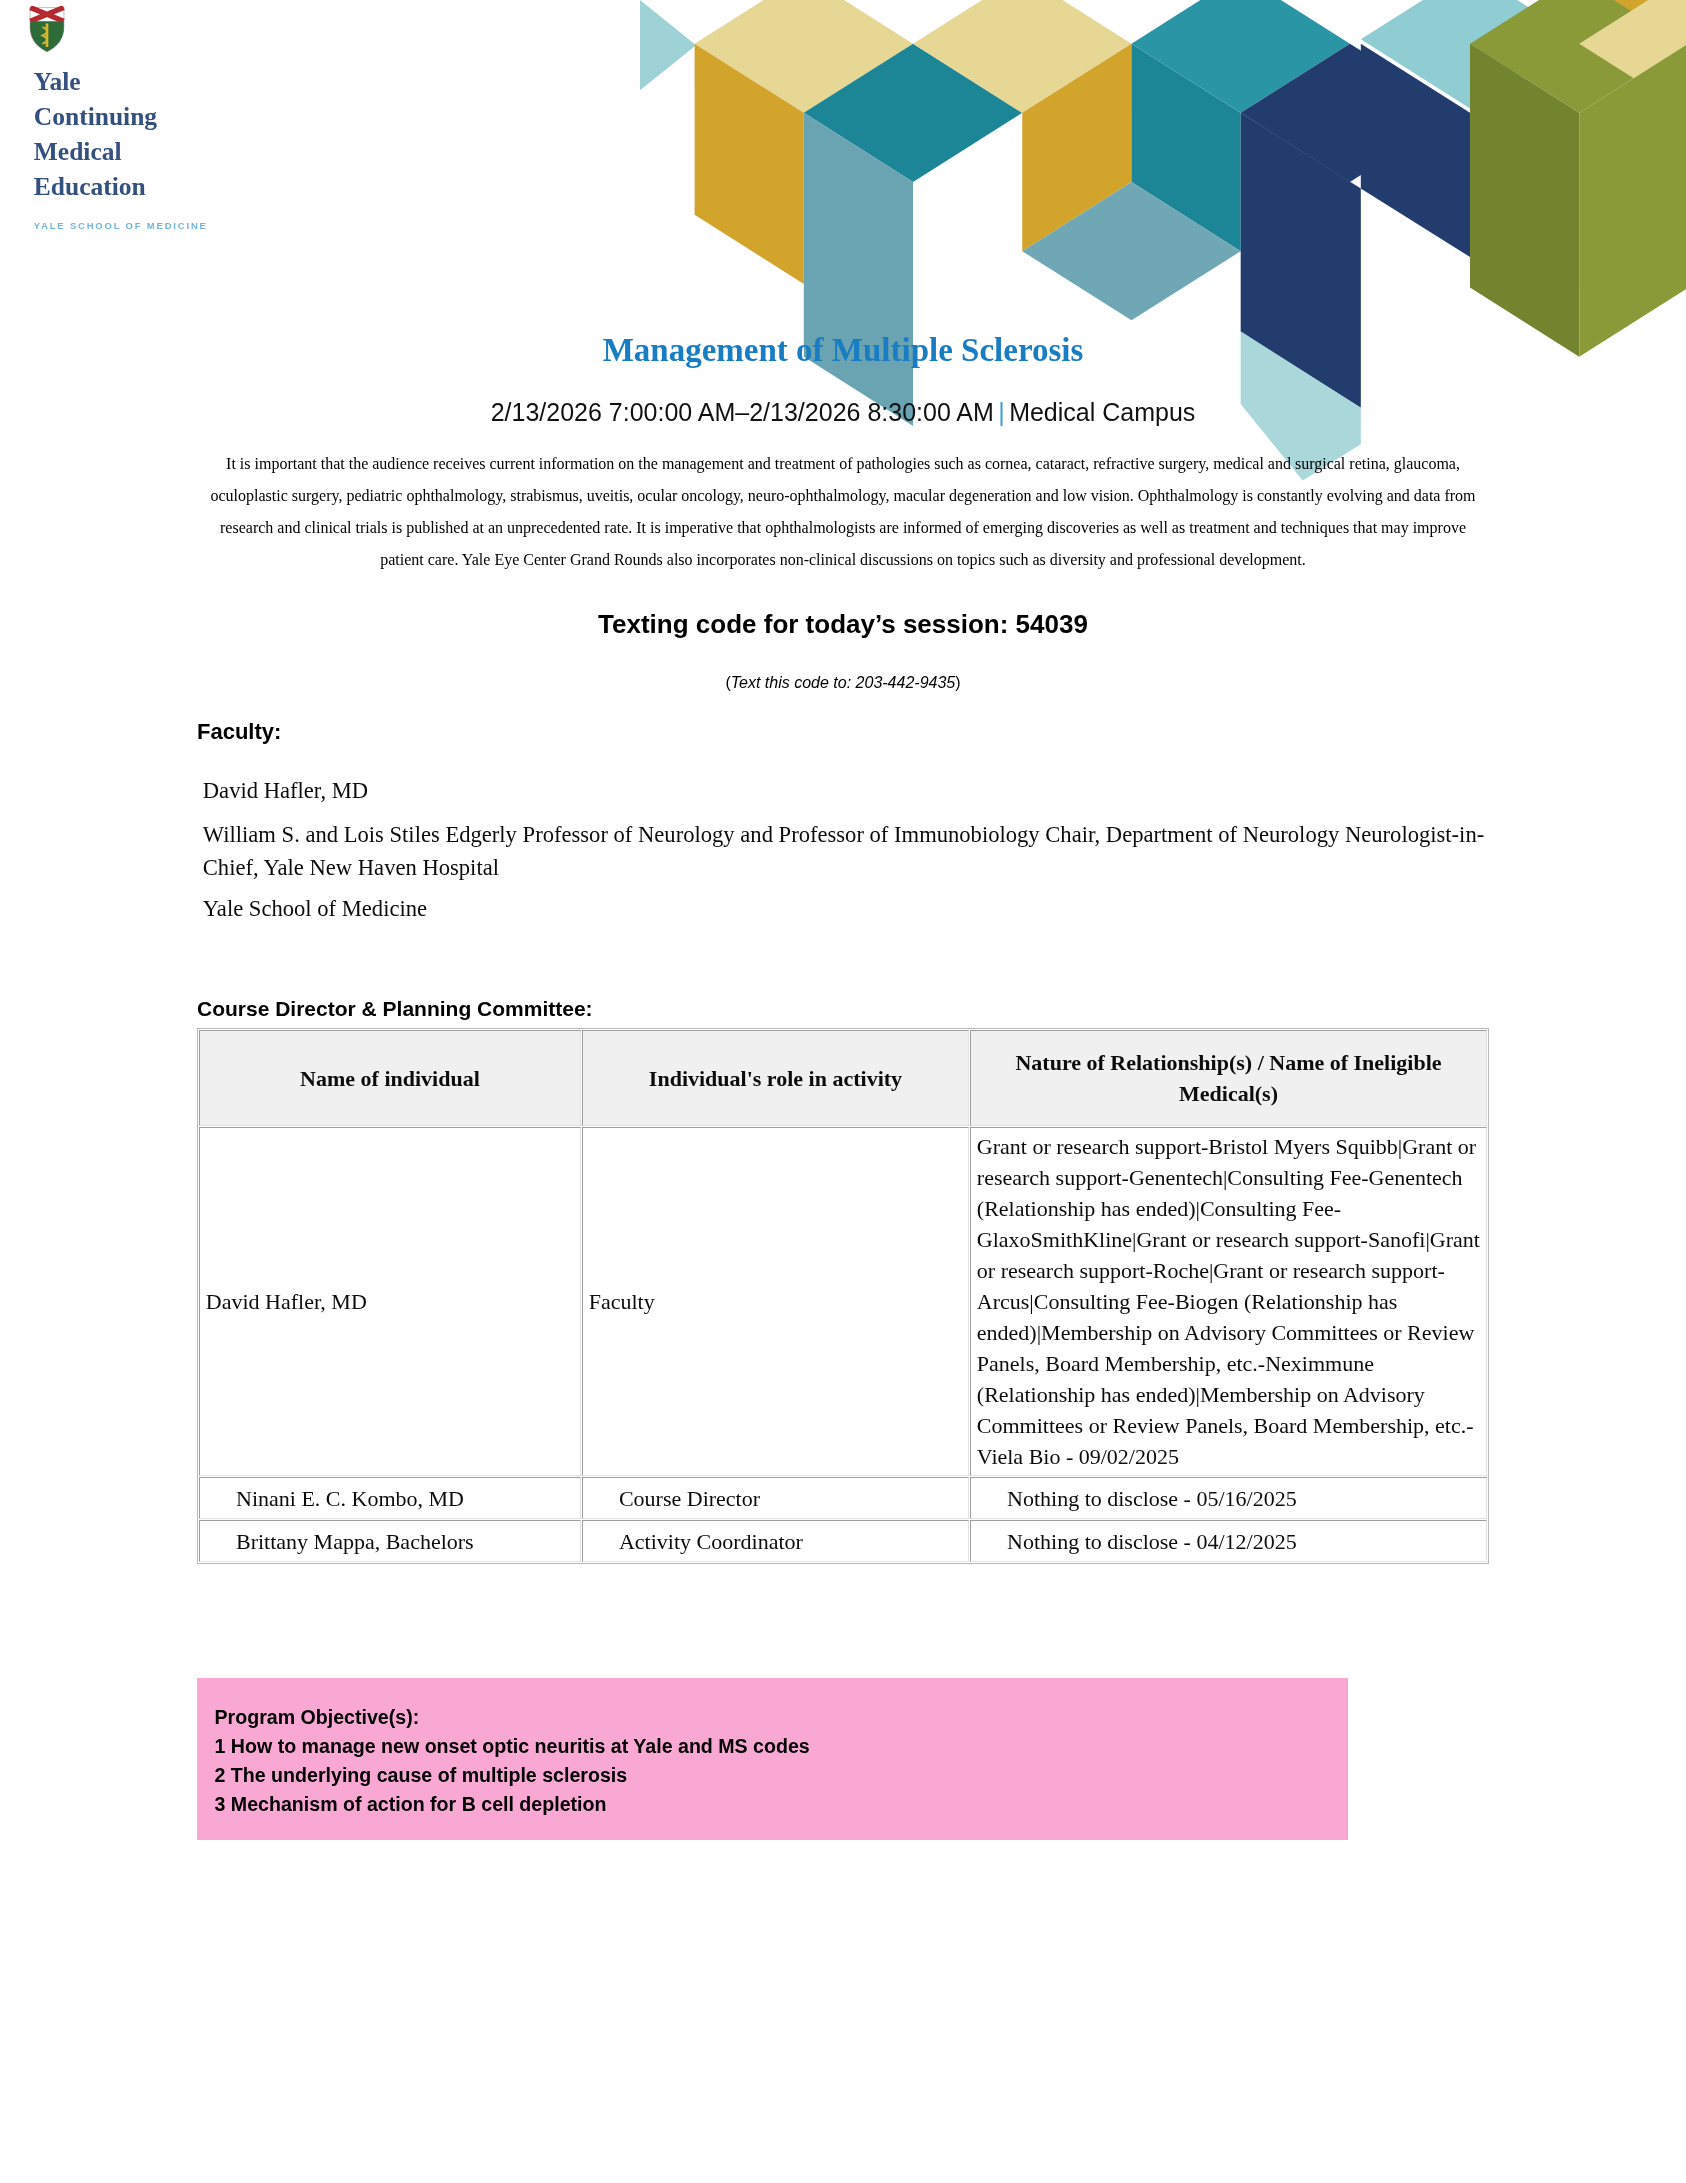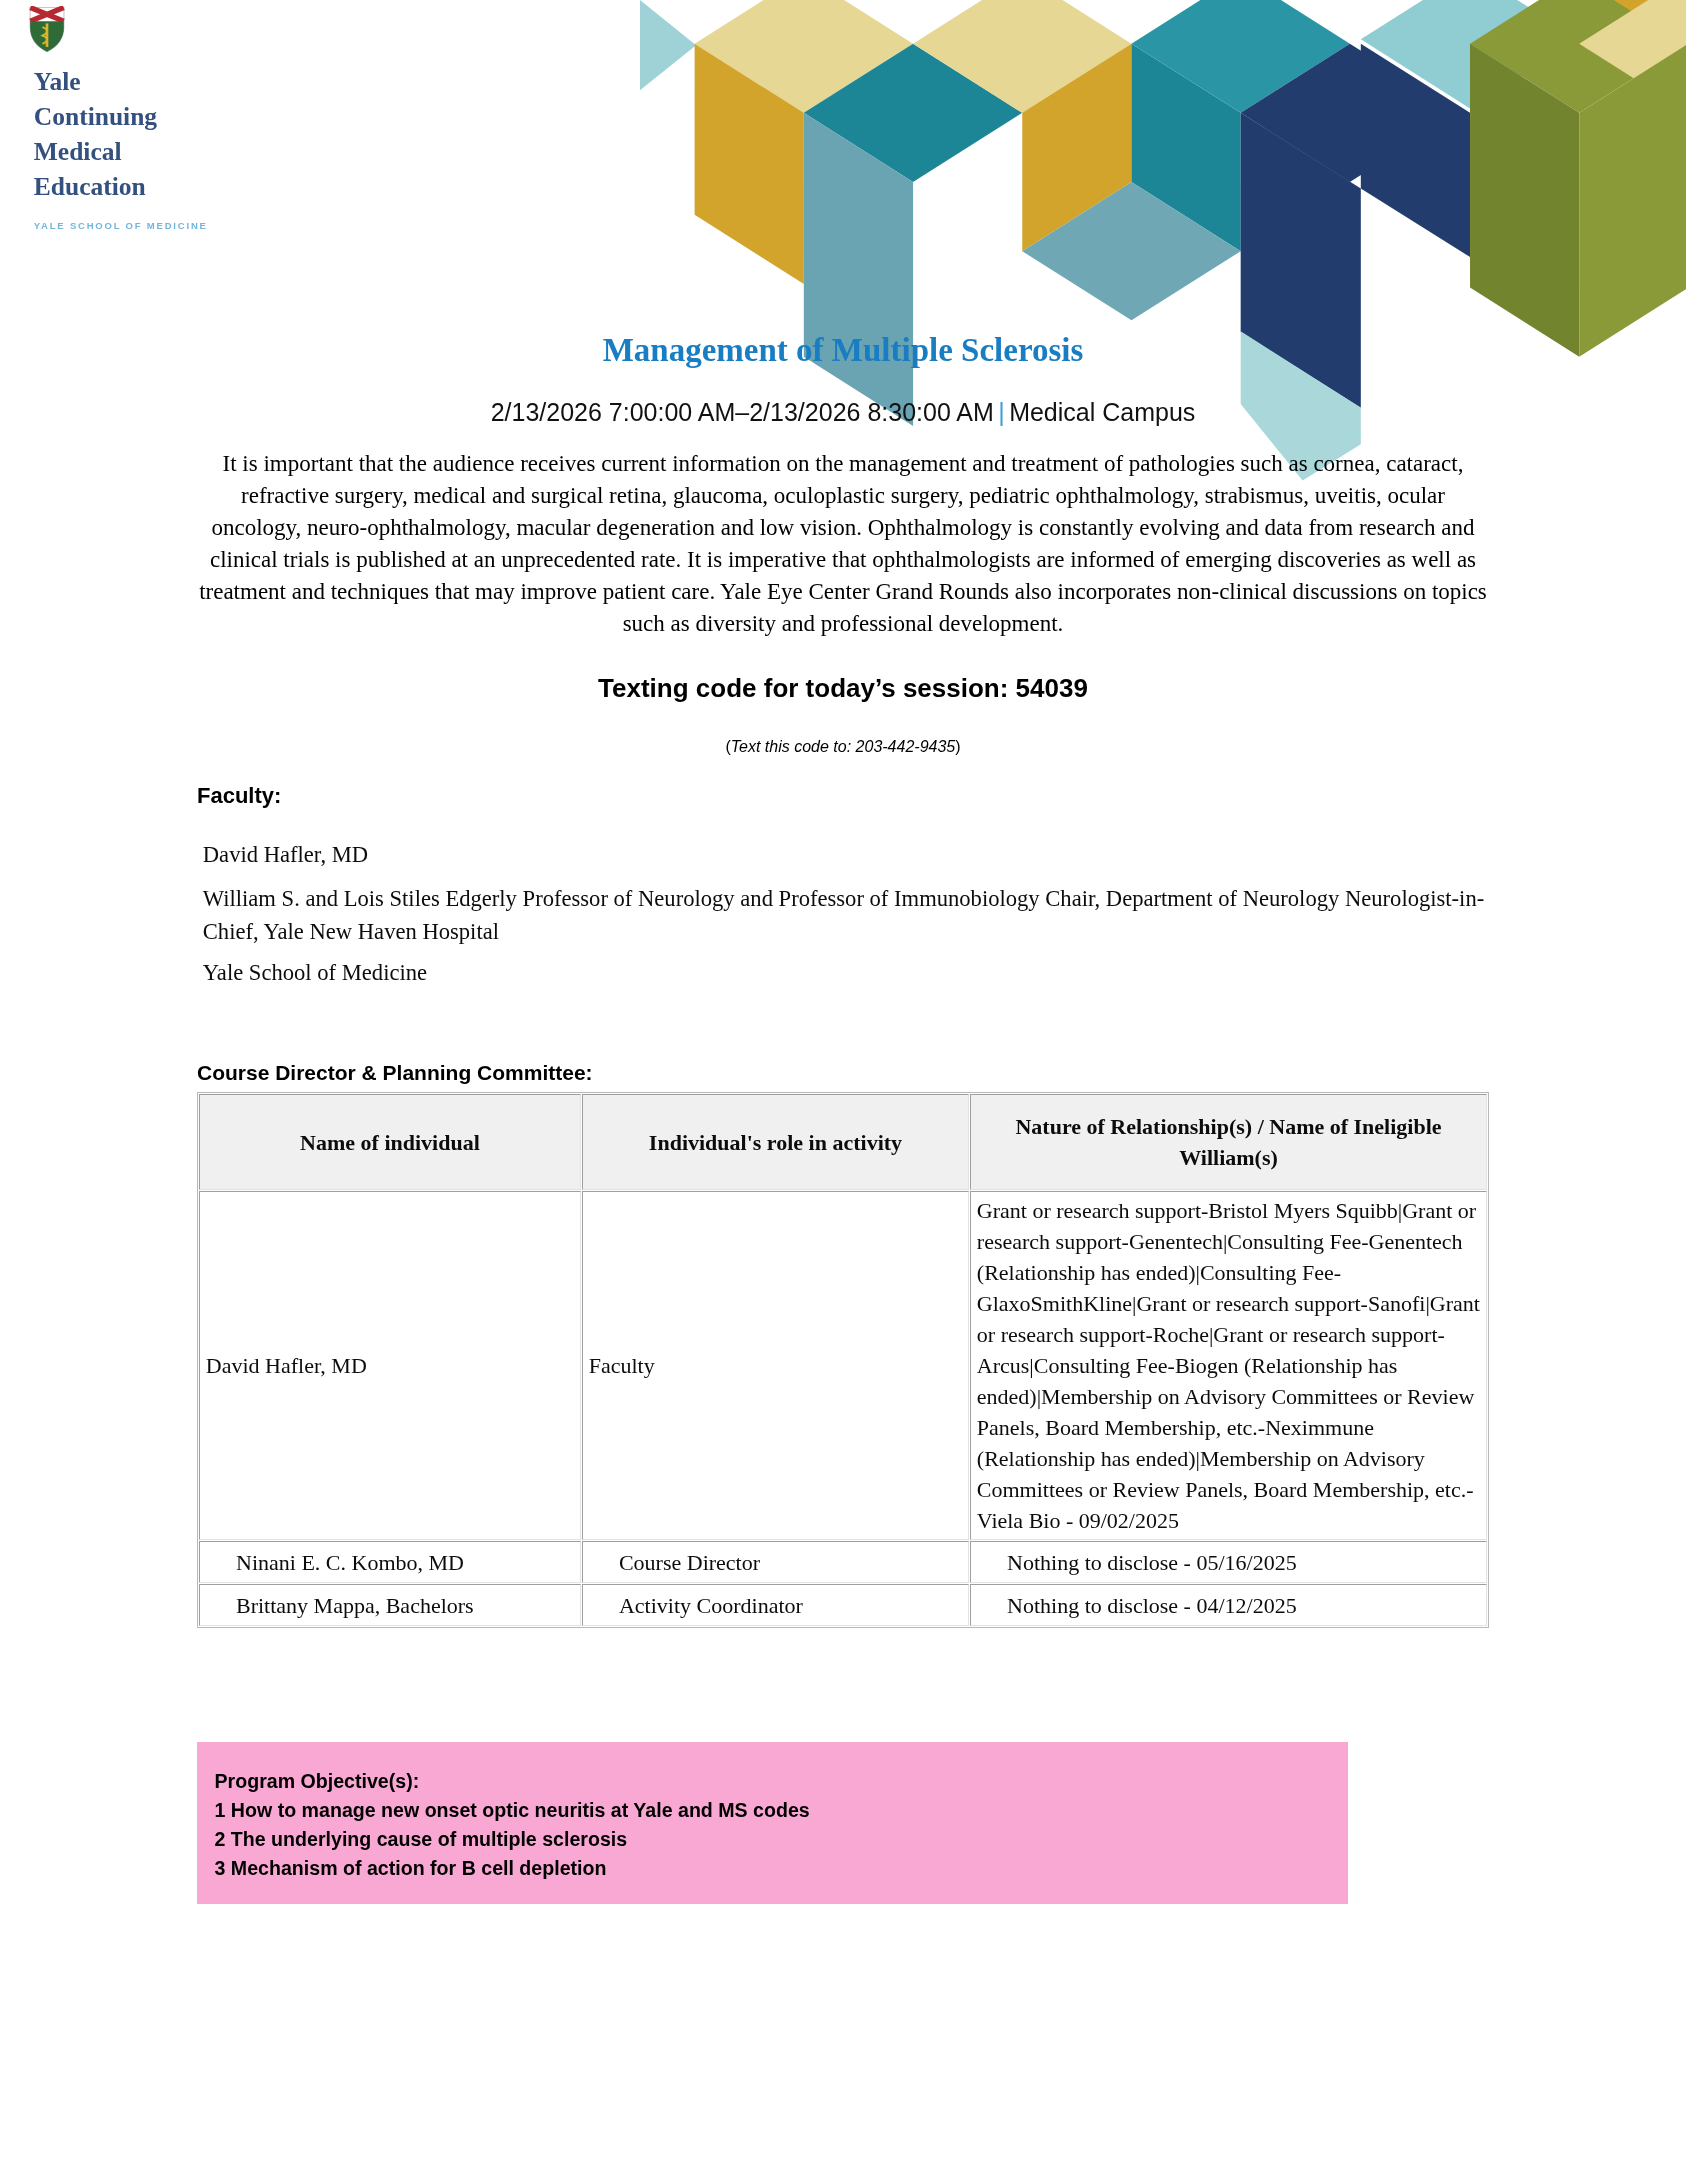--- a/index.html
+++ b/index.html
@@ -31,21 +31,21 @@
     font-size:33px; line-height:42px; color:#187dc2;
   }
   .dateline {
     margin-top:26px; text-align:center;
     font-family:"Liberation Sans", sans-serif;
     font-size:25px; line-height:31px; color:#111111;
   }
   .dateline .sep { color:#3f9ed8; padding:0 4.4px; }
   .description {
     margin-top:20.4px; text-align:center;
-    font-size:23px; line-height:32px; color:#000000;
+    font-size:16px; line-height:32px; color:#000000;
   }
   .texting-heading {
     margin-top:32px; text-align:center;
     font-family:"Liberation Sans", sans-serif; font-weight:bold;
     font-size:26px; line-height:33px; color:#000000;
   }
   .texting-sub {
     margin-top:26px; text-align:center;
     font-family:"Liberation Sans", sans-serif;
     font-size:16px; line-height:32px; color:#000000;
@@ -158,21 +158,21 @@
   <p class="faculty-title">William S. and Lois Stiles Edgerly Professor of Neurology and Professor of Immunobiology Chair, Department of Neurology Neurologist-in-Chief, Yale New Haven Hospital</p>
   <p class="faculty-inst">Yale School of Medicine</p>
 
   <p class="section-heading committee-heading">Course Director &amp; Planning Committee:</p>
 
   <table class="disclosure">
     <thead>
       <tr>
         <th class="col-name">Name of individual</th>
         <th class="col-role">Individual's role in activity</th>
-        <th class="col-rel">Nature of Relationship(s) / Name of Ineligible William(s)</th>
+        <th class="col-rel">Nature of Relationship(s) / Name of Ineligible Medical(s)</th>
       </tr>
     </thead>
     <tbody>
       <tr>
         <td>David Hafler, MD</td>
         <td>Faculty</td>
         <td>Grant or research support-Bristol Myers Squibb|Grant or research support-Genentech|Consulting Fee-Genentech (Relationship has ended)|Consulting Fee-GlaxoSmithKline|Grant or research support-Sanofi|Grant or research support-Roche|Grant or research support-Arcus|Consulting Fee-Biogen (Relationship has ended)|Membership on Advisory Committees or Review Panels, Board Membership, etc.-Neximmune (Relationship has ended)|Membership on Advisory Committees or Review Panels, Board Membership, etc.-Viela Bio - 09/02/2025</td>
       </tr>
       <tr class="short-row">
         <td>Ninani E. C. Kombo, MD</td>

